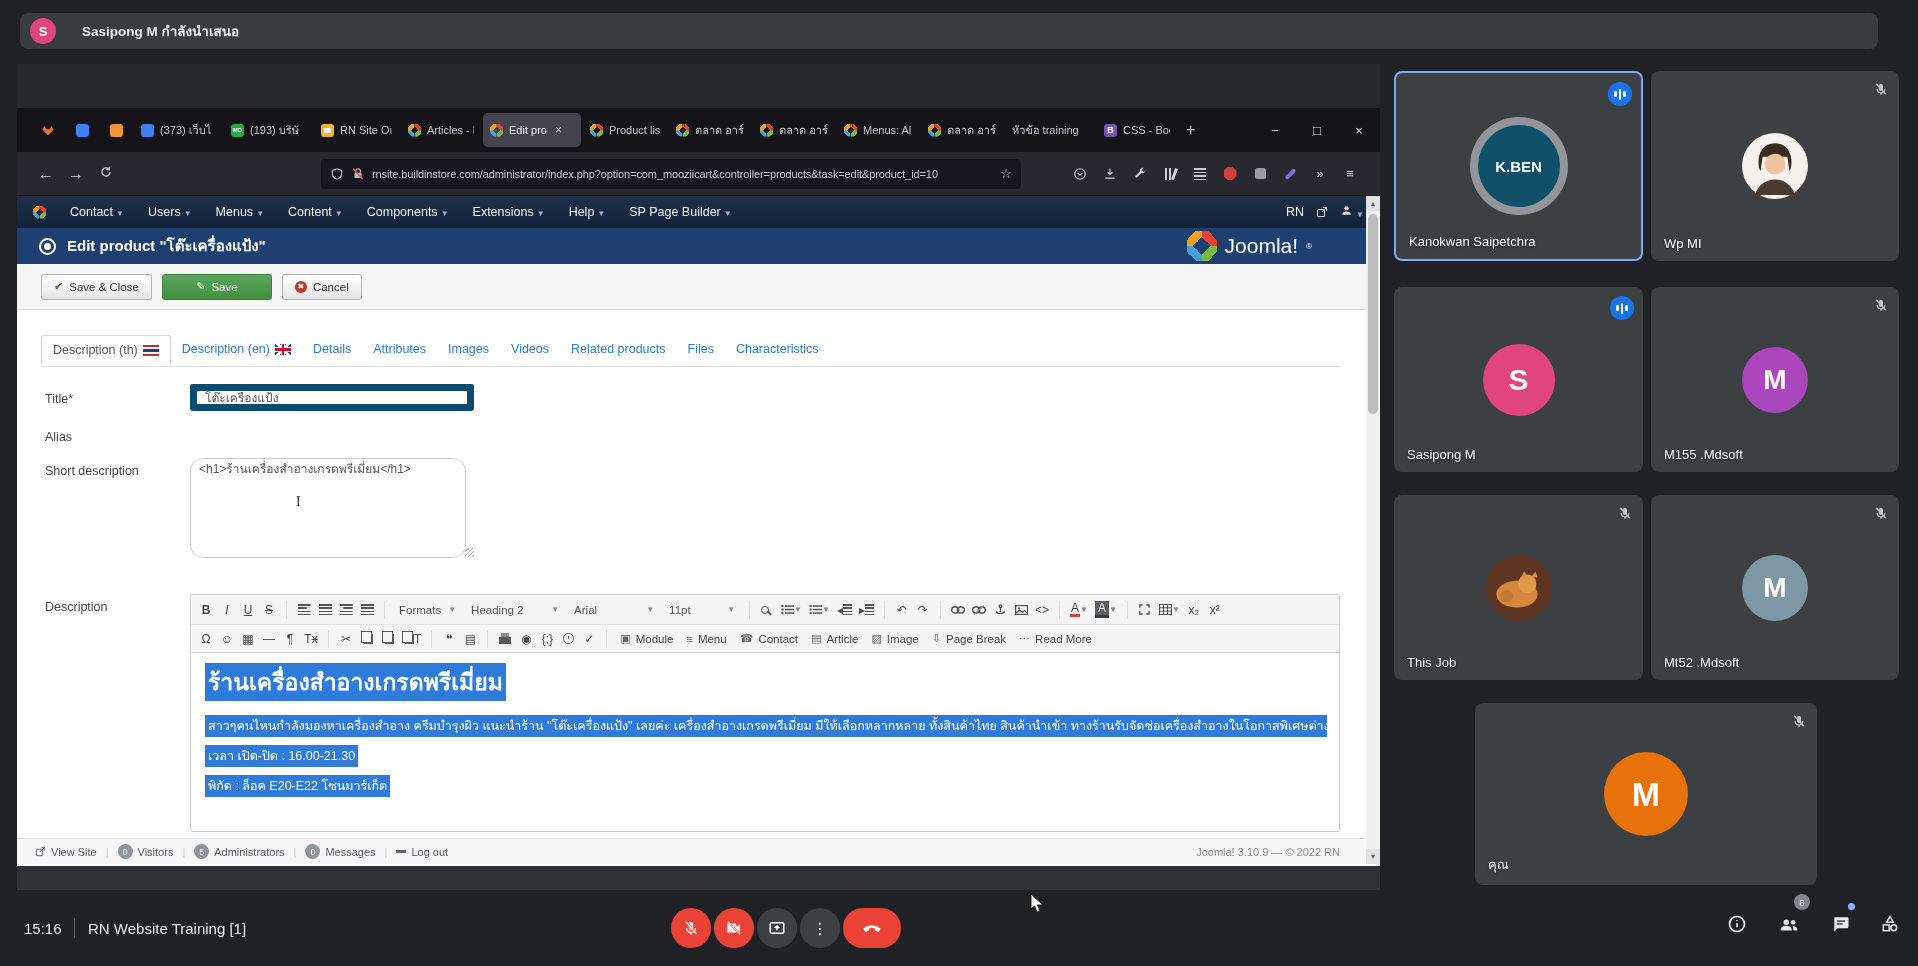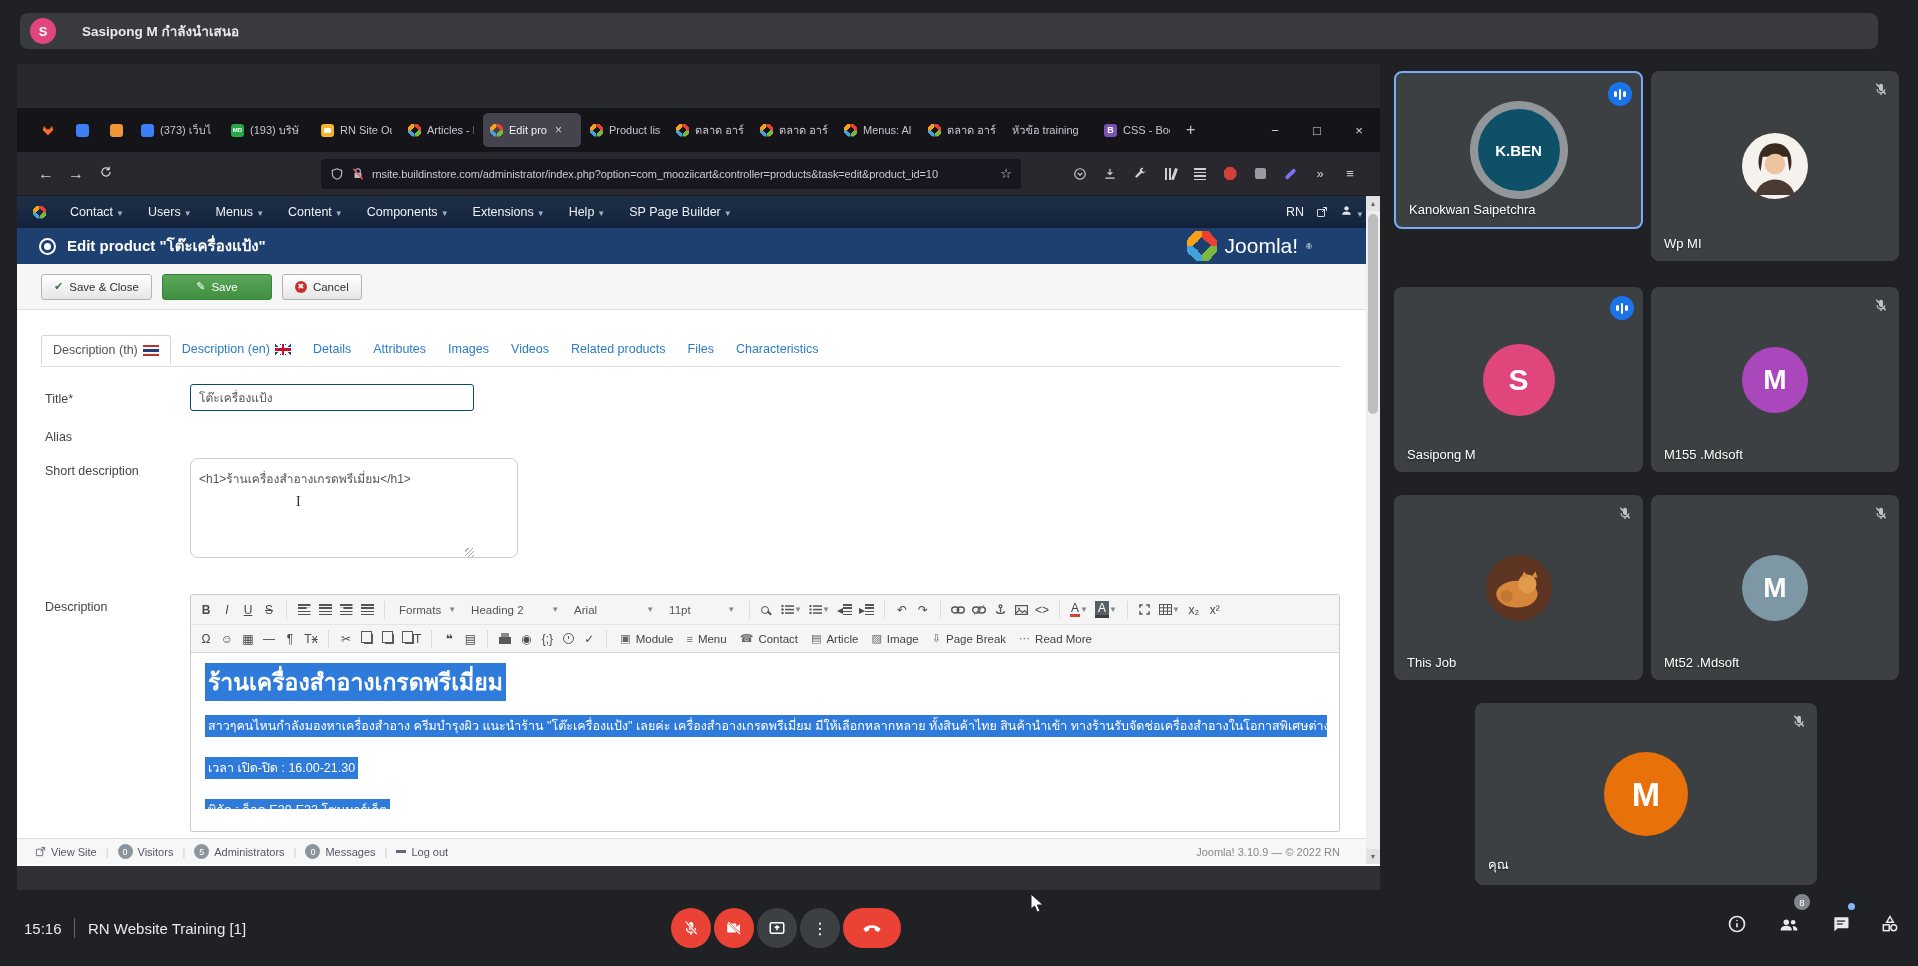--- a/index.html
+++ b/index.html
@@ -84,22 +84,22 @@
   .flag{width:16px;height:11px;display:inline-block;flex:0 0 16px}
   .flag-th{background:linear-gradient(180deg,#b5342f 0 18%,#f2f4f5 18% 36%,#273a73 36% 64%,#f2f4f5 64% 82%,#b5342f 82%)}
   .flag-uk{background:
     linear-gradient(0deg,transparent 38%,#c8102e 38% 62%,transparent 62%),
     linear-gradient(90deg,transparent 41%,#c8102e 41% 59%,transparent 59%),
     linear-gradient(0deg,transparent 30%,#fff 30% 70%,transparent 70%),
     linear-gradient(90deg,transparent 35%,#fff 35% 65%,transparent 65%),
     linear-gradient(45deg,transparent 43%,#fff 43% 57%,transparent 57%),
     linear-gradient(-45deg,transparent 43%,#fff 43% 57%,transparent 57%),#26408b}
   .flabel{position:absolute;left:28px;font-size:12.5px;color:#444}
-  .finput{position:absolute;left:173px;width:284px;height:27px;border:1px solid #0c4a6e;border-radius:3px;font-size:12px;color:#555;display:flex;align-items:center;padding:0 8px;background:#fff}
-  .ftextarea{position:absolute;left:173px;width:328px;height:100px;border:1px solid #ccc;border-radius:8px;font-size:12px;color:#555;padding:10px 8px;background:#fff}
+  .finput{position:absolute;left:173px;width:284px;height:27px;border:7px solid #0c4a6e;border-radius:3px;font-size:12px;color:#555;display:flex;align-items:center;padding:0 8px;background:#fff}
+  .ftextarea{position:absolute;left:173px;width:276px;height:100px;border:1px solid #ccc;border-radius:13px;font-size:12px;color:#555;padding:0 8px;background:#fff}
   .grip{position:absolute;right:2px;bottom:2px;width:9px;height:9px;background:repeating-linear-gradient(135deg,transparent 0 2px,#aaa 2px 3px)}
   .ibeam{position:absolute;left:279px;top:184px;font-size:14px;color:#333;font-family:"Liberation Serif",serif}
 
   
   .editor{position:absolute;left:173px;top:284px;width:1150px;height:238px;border:1px solid #ccc;border-radius:2px;overflow:hidden}
   .mbar{height:24px;background:#fff;display:flex;align-items:center;padding:0 10px;gap:18px;border-bottom:1px solid #eee}
   .mbar span{font-size:12.5px;color:#333}
   .mbar b{font-size:8px;color:#777;font-weight:normal;margin-left:3px}
   .tbar{background:#f5f5f5;display:flex;align-items:center;padding:0 8px;gap:7px}
   .tb1{height:30px;border-bottom:1px solid #e4e4e4}
@@ -122,21 +122,21 @@
   .ic-print::before{content:"";position:absolute;left:2px;top:-4px;width:8px;height:4px;background:#8a8a8a}
   .ic-clock{width:11px;height:11px;border:1.4px solid #595959;border-radius:50%;position:relative}
   .ic-clock::before{content:"";position:absolute;left:4px;top:1.6px;width:1.4px;height:3.6px;background:#595959}
   .ic-find{width:8px;height:8px;border:1.5px solid #555;border-radius:50%;position:relative;margin-right:4px}
   .ic-find::after{content:"";position:absolute;width:5px;height:1.6px;background:#555;transform:rotate(45deg);right:-4px;bottom:-1px}
   .jed-btn{display:flex;align-items:center;gap:5px;font-size:11.5px;color:#444;white-space:nowrap;padding:0 3px}
   .jed-btn .gi{font-size:11px;color:#666}
   .econtent{background:#fff;height:156px;padding:10px 14px;overflow:hidden}
   .sel{background:#2e7bdb;color:#fff}
   .eh1{font-size:23px;font-weight:bold;width:fit-content;padding:1px 3px}
-  .eln{font-size:12.5px;margin-top:20px;width:fit-content;padding:1px 3px;white-space:nowrap}
+  .eln{font-size:12.5px;margin-top:8px;width:fit-content;padding:1px 3px;white-space:nowrap}
   .ep{margin-top:14px;max-width:1122px;overflow:hidden}
 
   
   .jstatus{position:absolute;left:0;top:730px;width:1363px;height:26px;background:#f7f7f7;border-top:1px solid #ddd;display:flex;align-items:center;padding:0 18px;font-size:11px;color:#556}
   .jstatus .it{display:flex;align-items:center;gap:5px;white-space:nowrap}
   .jstatus .dv{color:#ccc;margin:0 9px}
   .badge{width:15px;height:15px;border-radius:50%;background:#8c959c;color:#fff;font-size:9px;display:flex;align-items:center;justify-content:center}
   .jver{margin-left:auto;color:#888;margin-right:22px}
 
   
@@ -624,21 +624,21 @@
 
     <div class="jscroll">
       <span class="ar" style="top:0">▲</span>
       <span class="thumb"></span>
       <span class="ar" style="bottom:0">▼</span>
     </div>
   </div>
   <div class="bstrip"></div>
 </div>
 
-<div class="tile speaking" style="left:1394px;top:71px;width:249px;height:158px">
+<div class="tile speaking" style="left:1394px;top:71px;width:249px;height:190px">
   <span class="ring">
       <span class="inner">K.BEN</span>
     </span>
   <span class="spk">
       <i style="height:6px"></i>
       <i style="height:11px"></i>
       <i style="height:6px"></i>
     </span>
   <span class="nm">Kanokwan Saipetchra</span>
 </div>

